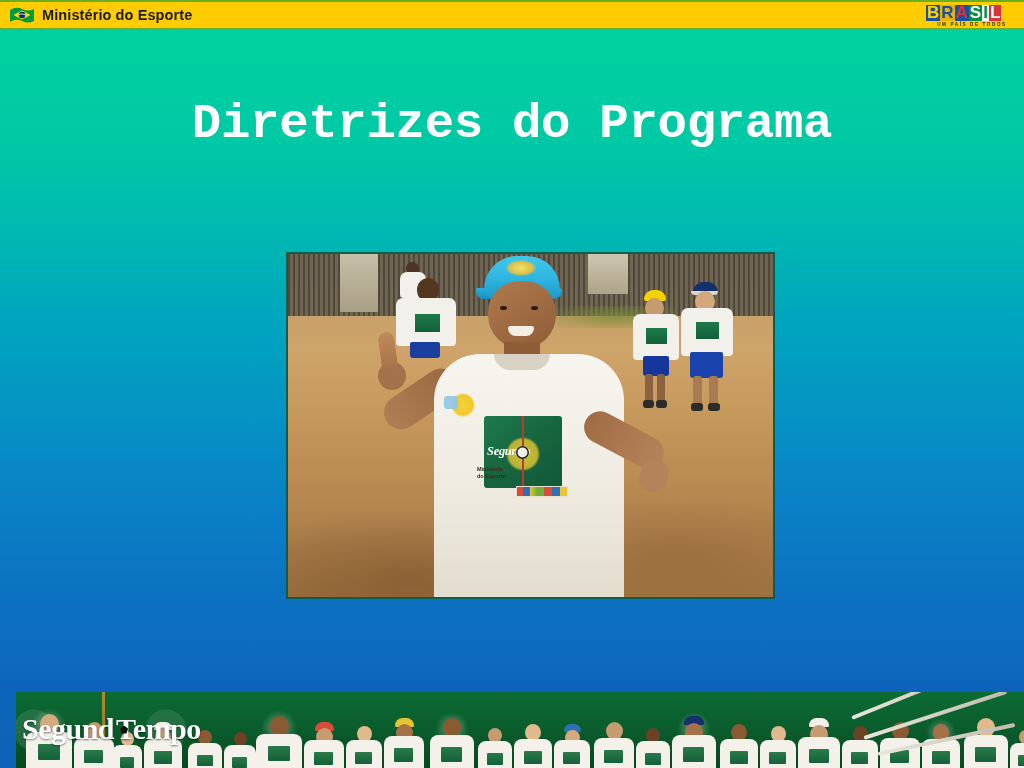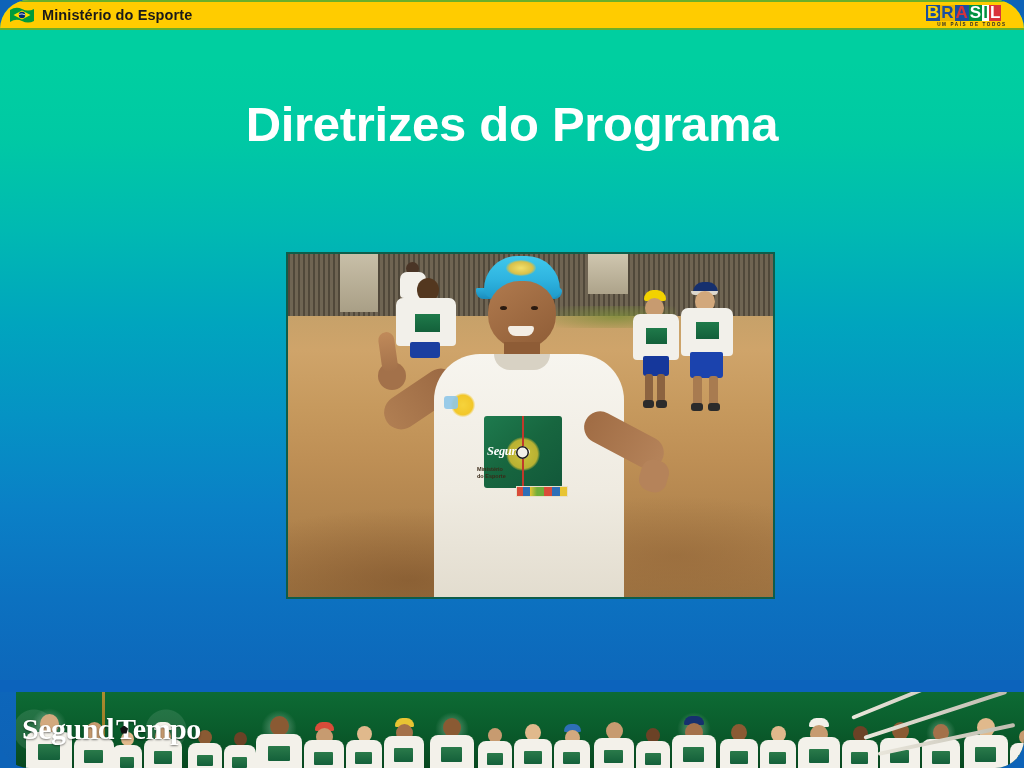--- a/index.html
+++ b/index.html
@@ -13,21 +13,20 @@
   .slide {
     position:relative;
     width:1024px; height:768px;
     background:linear-gradient(to bottom,
         #00CFA0 0%, #00CFA0 8%,
         #00C9A4 18%, #00B9B2 30%,
         #00A5BE 42%, #0593C4 54%,
         #0A80C6 66%, #0C71C0 78%,
         #0D66BA 90%, #0E62B6 100%);
     overflow:hidden;
-    border-radius:29px;
   }
 
   
   .header-band {
     position:absolute; left:0; top:0;
     width:1024px; height:30px;
     background:#FFCC00;
     border-top:2px solid #6AAF2A;
     border-bottom:2px solid #6AAF2A;
     display:flex; align-items:center;
@@ -96,21 +95,21 @@
   
   .slide-title {
     position:absolute;
     left:0; top:98px;
     width:1024px;
     text-align:center;
     font-size:49px;
     font-weight:bold;
     color:#FFFFFF;
     letter-spacing:-0.3px;
-    font-family:Liberation Sans, sans-serif;
+    font-family:Liberation Mono, monospace;
     line-height:1.1;
   }
 
   
   .photo-frame {
     position:absolute;
     left:286px; top:252px;
     width:489px; height:347px;
     border:2px solid #0E5D4A;
     background:#C49A5E;

